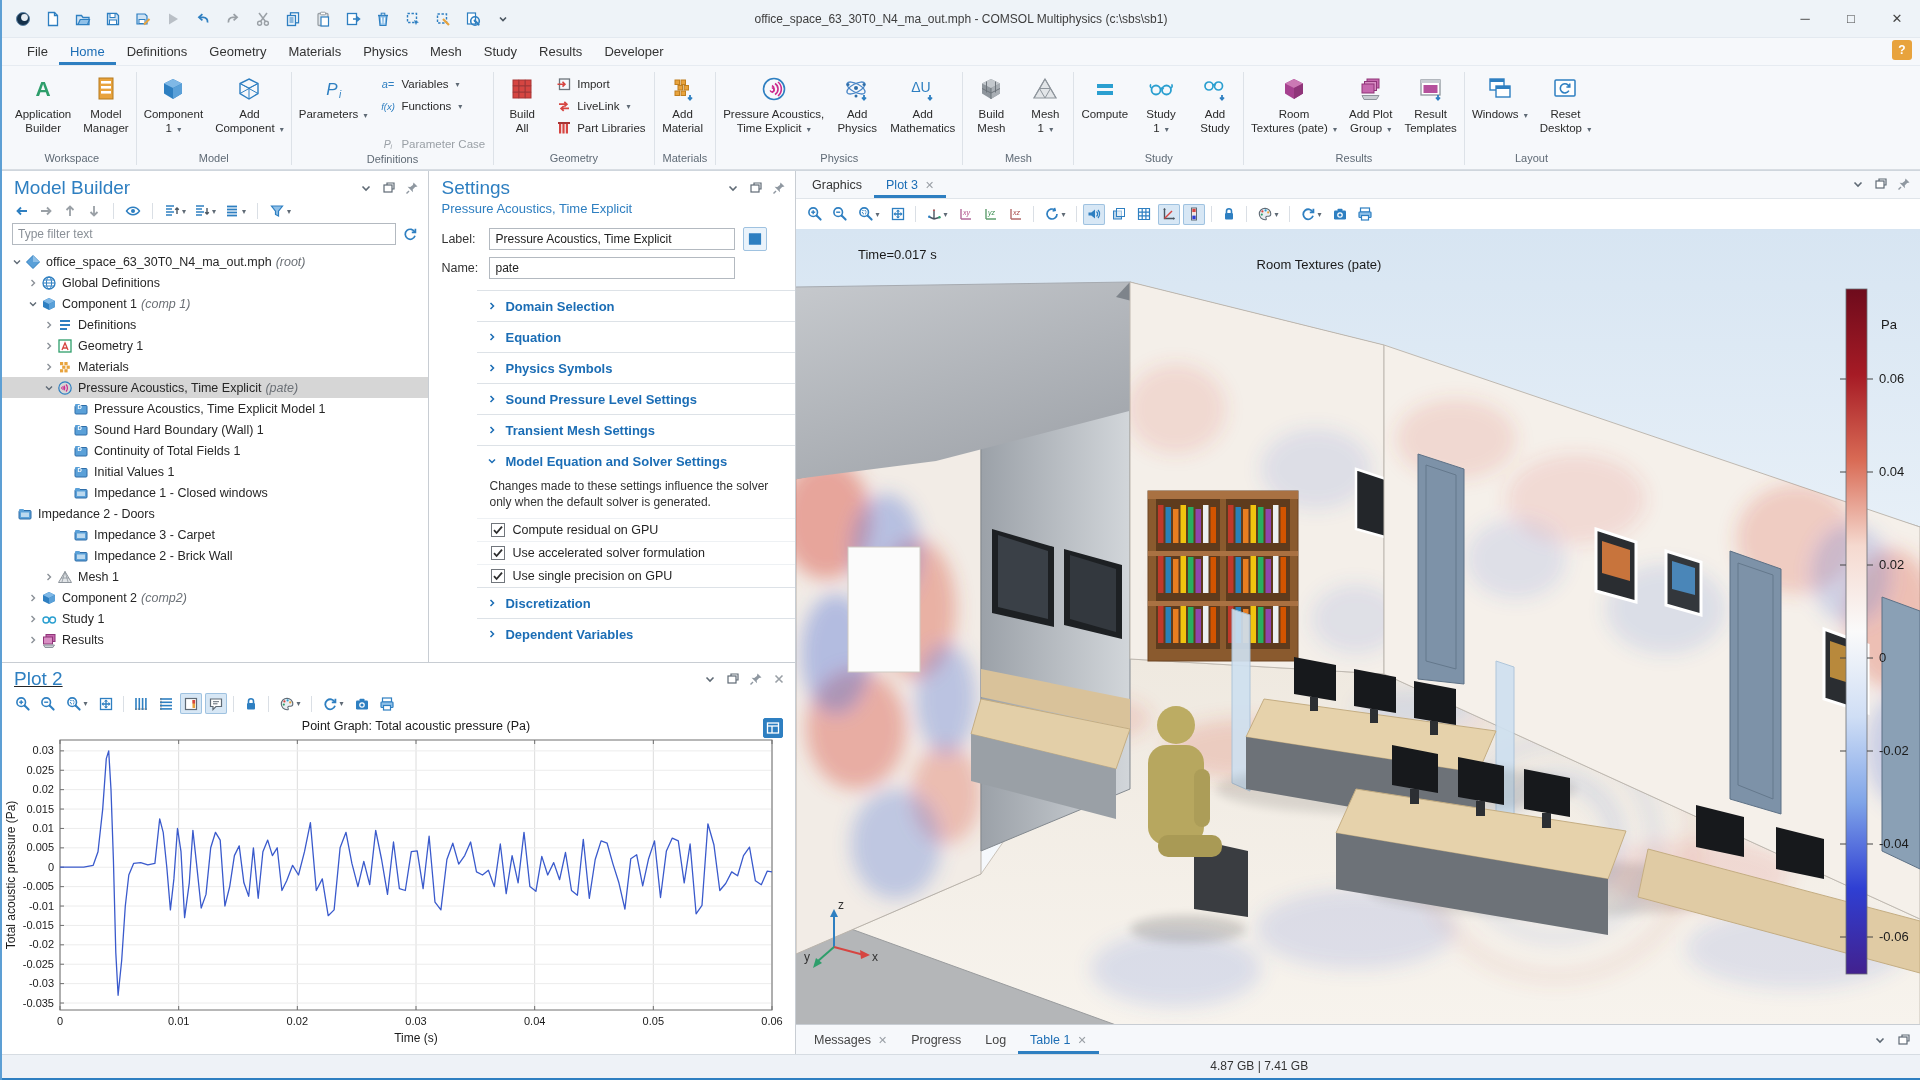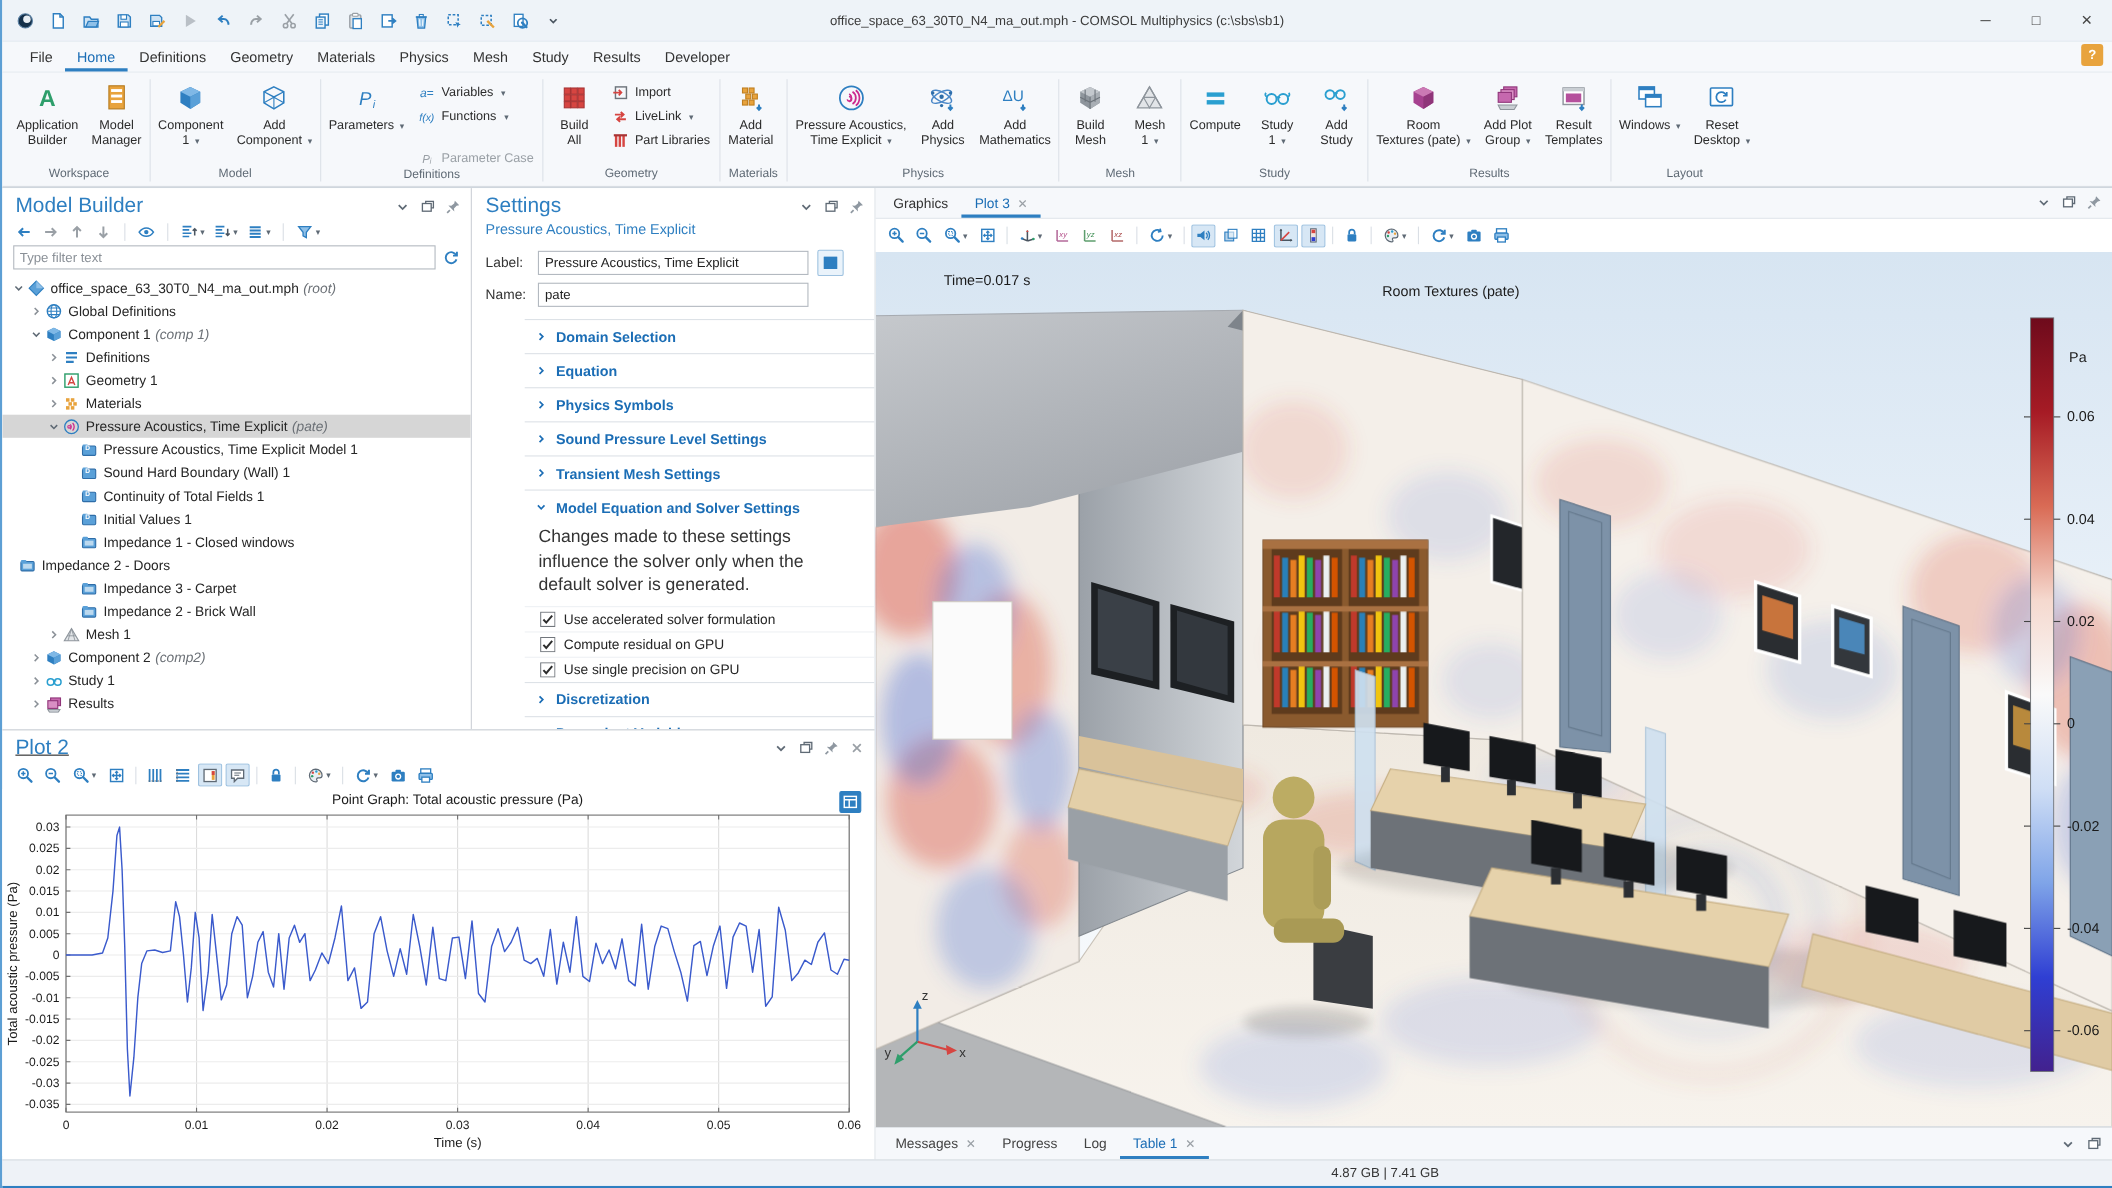--- a/index.html
+++ b/index.html
@@ -74,21 +74,21 @@
   .field-row { display:flex; align-items:center; padding:3px 12px; gap:8px; }
   .field-label { width:40px; font-size:12.5px; color:#333; }
   .field-input { height:22px; border:1px solid #b3b9c0; font-size:12px; padding:0 5px; color:#222;
     font-family:"Liberation Sans",sans-serif; }
   .sq-btn { width:24px; height:24px; border:1px solid #9fc2e0; background:#eaf3fb; display:flex;
     align-items:center; justify-content:center; border-radius:2px; }
   .sections { margin-top:8px;padding-left:48px; }
   .section-head { display:flex; align-items:center; height:31px; border-top:1px solid #dde2e7; padding:0 10px; gap:8px; }
   .section-head .sec-title { color:#1b6db5; font-size:13px; font-weight:700; }
   .sec-chev { color:#1b6db5; font-size:10px; width:10px; }
-  .sec-note { font-size:16px; color:#333; padding:2px 14px 8px 12px; line-height:1.35; }
+  .sec-note { font-size:12px; color:#333; padding:2px 14px 8px 12px; line-height:1.35; }
   .chk-row { display:flex; align-items:center; gap:7px; padding:4px 14px; font-size:12.5px;
     border-top:1px solid #eef1f4; }
 
   
   .plot2-head { display:flex; align-items:center; padding:5px 8px 0 12px;text-decoration:underline; }
   .plot2-toolbar { display:flex; align-items:center; gap:3px; padding:3px 10px 2px 10px; }
   .tb { width:22px; height:21px; display:flex; align-items:center; justify-content:center; border-radius:2px; position:relative; }
   .tb.active { background:#d7e7f5; box-shadow:inset 0 0 0 1px #9fc2e0; }
   .tbsep { width:1px; height:16px; background:#dadfe5; margin:0 3px; }
   .tb .rarrow { margin-left:1px; }
@@ -1086,30 +1086,30 @@
               <span class="sec-title">Model Equation and Solver Settings</span>
             </div>
             <div class="sec-note">Changes made to these settings influence the solver only when the default solver is generated.</div>
             <div class="chk-row">
               <span>
                 <svg width="14" height="14" viewBox="0 0 14 14">
                   <rect x="0.5" y="0.5" width="13" height="13" fill="#fff" stroke="#71767c"></rect>
                   <path d="M3 7.2l2.6 2.8L11 3.6" fill="none" stroke="#2d2d2d" stroke-width="1.8"></path>
                 </svg>
               </span>
-              <span>Use accelerated solver formulation</span>
+              <span>Compute residual on GPU</span>
             </div>
             <div class="chk-row">
               <span>
                 <svg width="14" height="14" viewBox="0 0 14 14">
                   <rect x="0.5" y="0.5" width="13" height="13" fill="#fff" stroke="#71767c"></rect>
                   <path d="M3 7.2l2.6 2.8L11 3.6" fill="none" stroke="#2d2d2d" stroke-width="1.8"></path>
                 </svg>
               </span>
-              <span>Compute residual on GPU</span>
+              <span>Use accelerated solver formulation</span>
             </div>
             <div class="chk-row">
               <span>
                 <svg width="14" height="14" viewBox="0 0 14 14">
                   <rect x="0.5" y="0.5" width="13" height="13" fill="#fff" stroke="#71767c"></rect>
                   <path d="M3 7.2l2.6 2.8L11 3.6" fill="none" stroke="#2d2d2d" stroke-width="1.8"></path>
                 </svg>
               </span>
               <span>Use single precision on GPU</span>
             </div>

